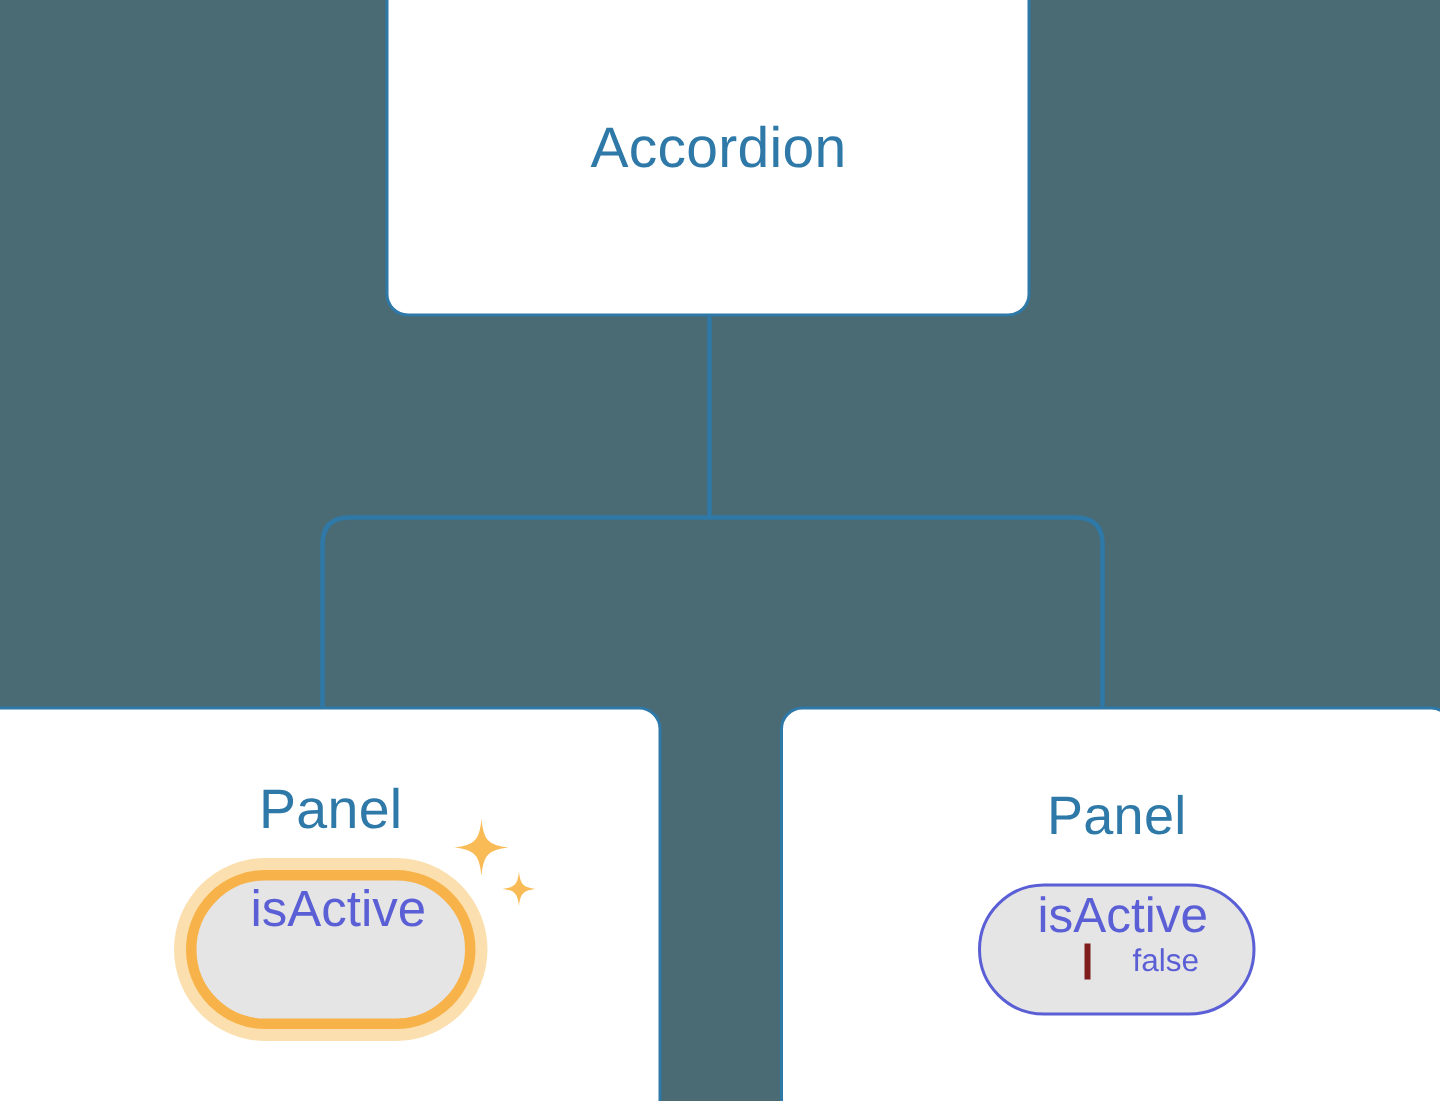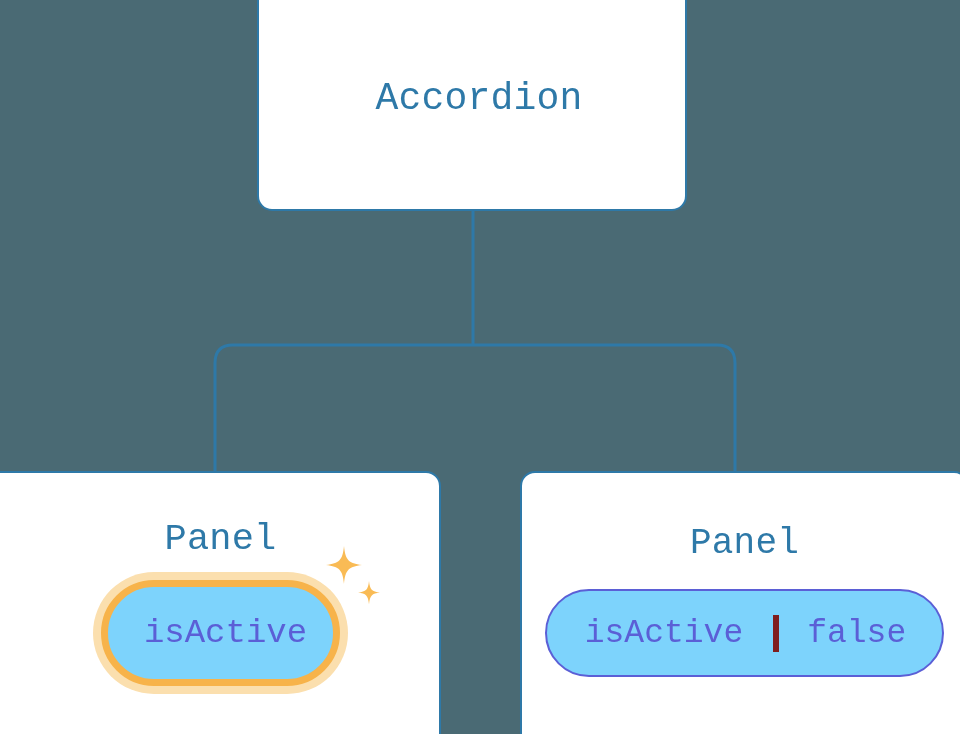--- a/index.html
+++ b/index.html
@@ -11,21 +11,20 @@
     height: 734px;
     background: #4a6a74;
     font-family: "Liberation Sans", sans-serif;
     overflow: hidden;
   }
   #stage {
     position: relative;
     width: 960px;
     height: 734px;
     overflow: hidden;
-    font-family: Liberation Mono, monospace;
   }
 
   
   #edges {
     position: absolute;
     left: 0;
     top: 0;
     width: 960px;
     height: 734px;
     pointer-events: none;
@@ -94,24 +93,25 @@
     margin-top: 22px;
     padding-left: 14px;
   }
   .node-right .pill-wrap {
     margin-top: 27px;
   }
 
   .pill {
     box-sizing: border-box;
     display: flex;
-    align-items: center;
-    background: #7dd3fc;
+    align-items: flex-end;
+    background: #e5e5e5;
     border-radius: 999px;
     overflow: hidden;
+    flex-direction: column;
   }
   .pill-plain {
     border: 2px solid #5b5fd6;
     height: 88px;
   }
   .pill-highlight {
     border: 7px solid #f7b34a;
     height: 106px;
     box-shadow: 0 0 0 8px #fbdfae;
   }
@@ -121,23 +121,23 @@
     align-items: center;
     justify-content: center;
     color: #5b5fd6;
     white-space: nowrap;
   }
   .pill-plain .pill-name {
     font-size: 33px;
     padding: 0 30px 0 38px;
   }
   .pill-plain .pill-value {
-    font-size: 33px;
+    font-size: 21px;
     padding: 0 36px 0 28px;
-    border-left: 6px solid #7f1d1d;
+    border-left: 4px solid #7f1d1d;
   }
   .pill-highlight .pill-name {
     font-size: 34px;
     padding: 0 26px 0 36px;
   }
   .pill-highlight .pill-value {
     font-size: 34px;
     font-weight: bold;
     padding: 0 40px 0 26px;
     border-left: 2px solid #f0b968;

